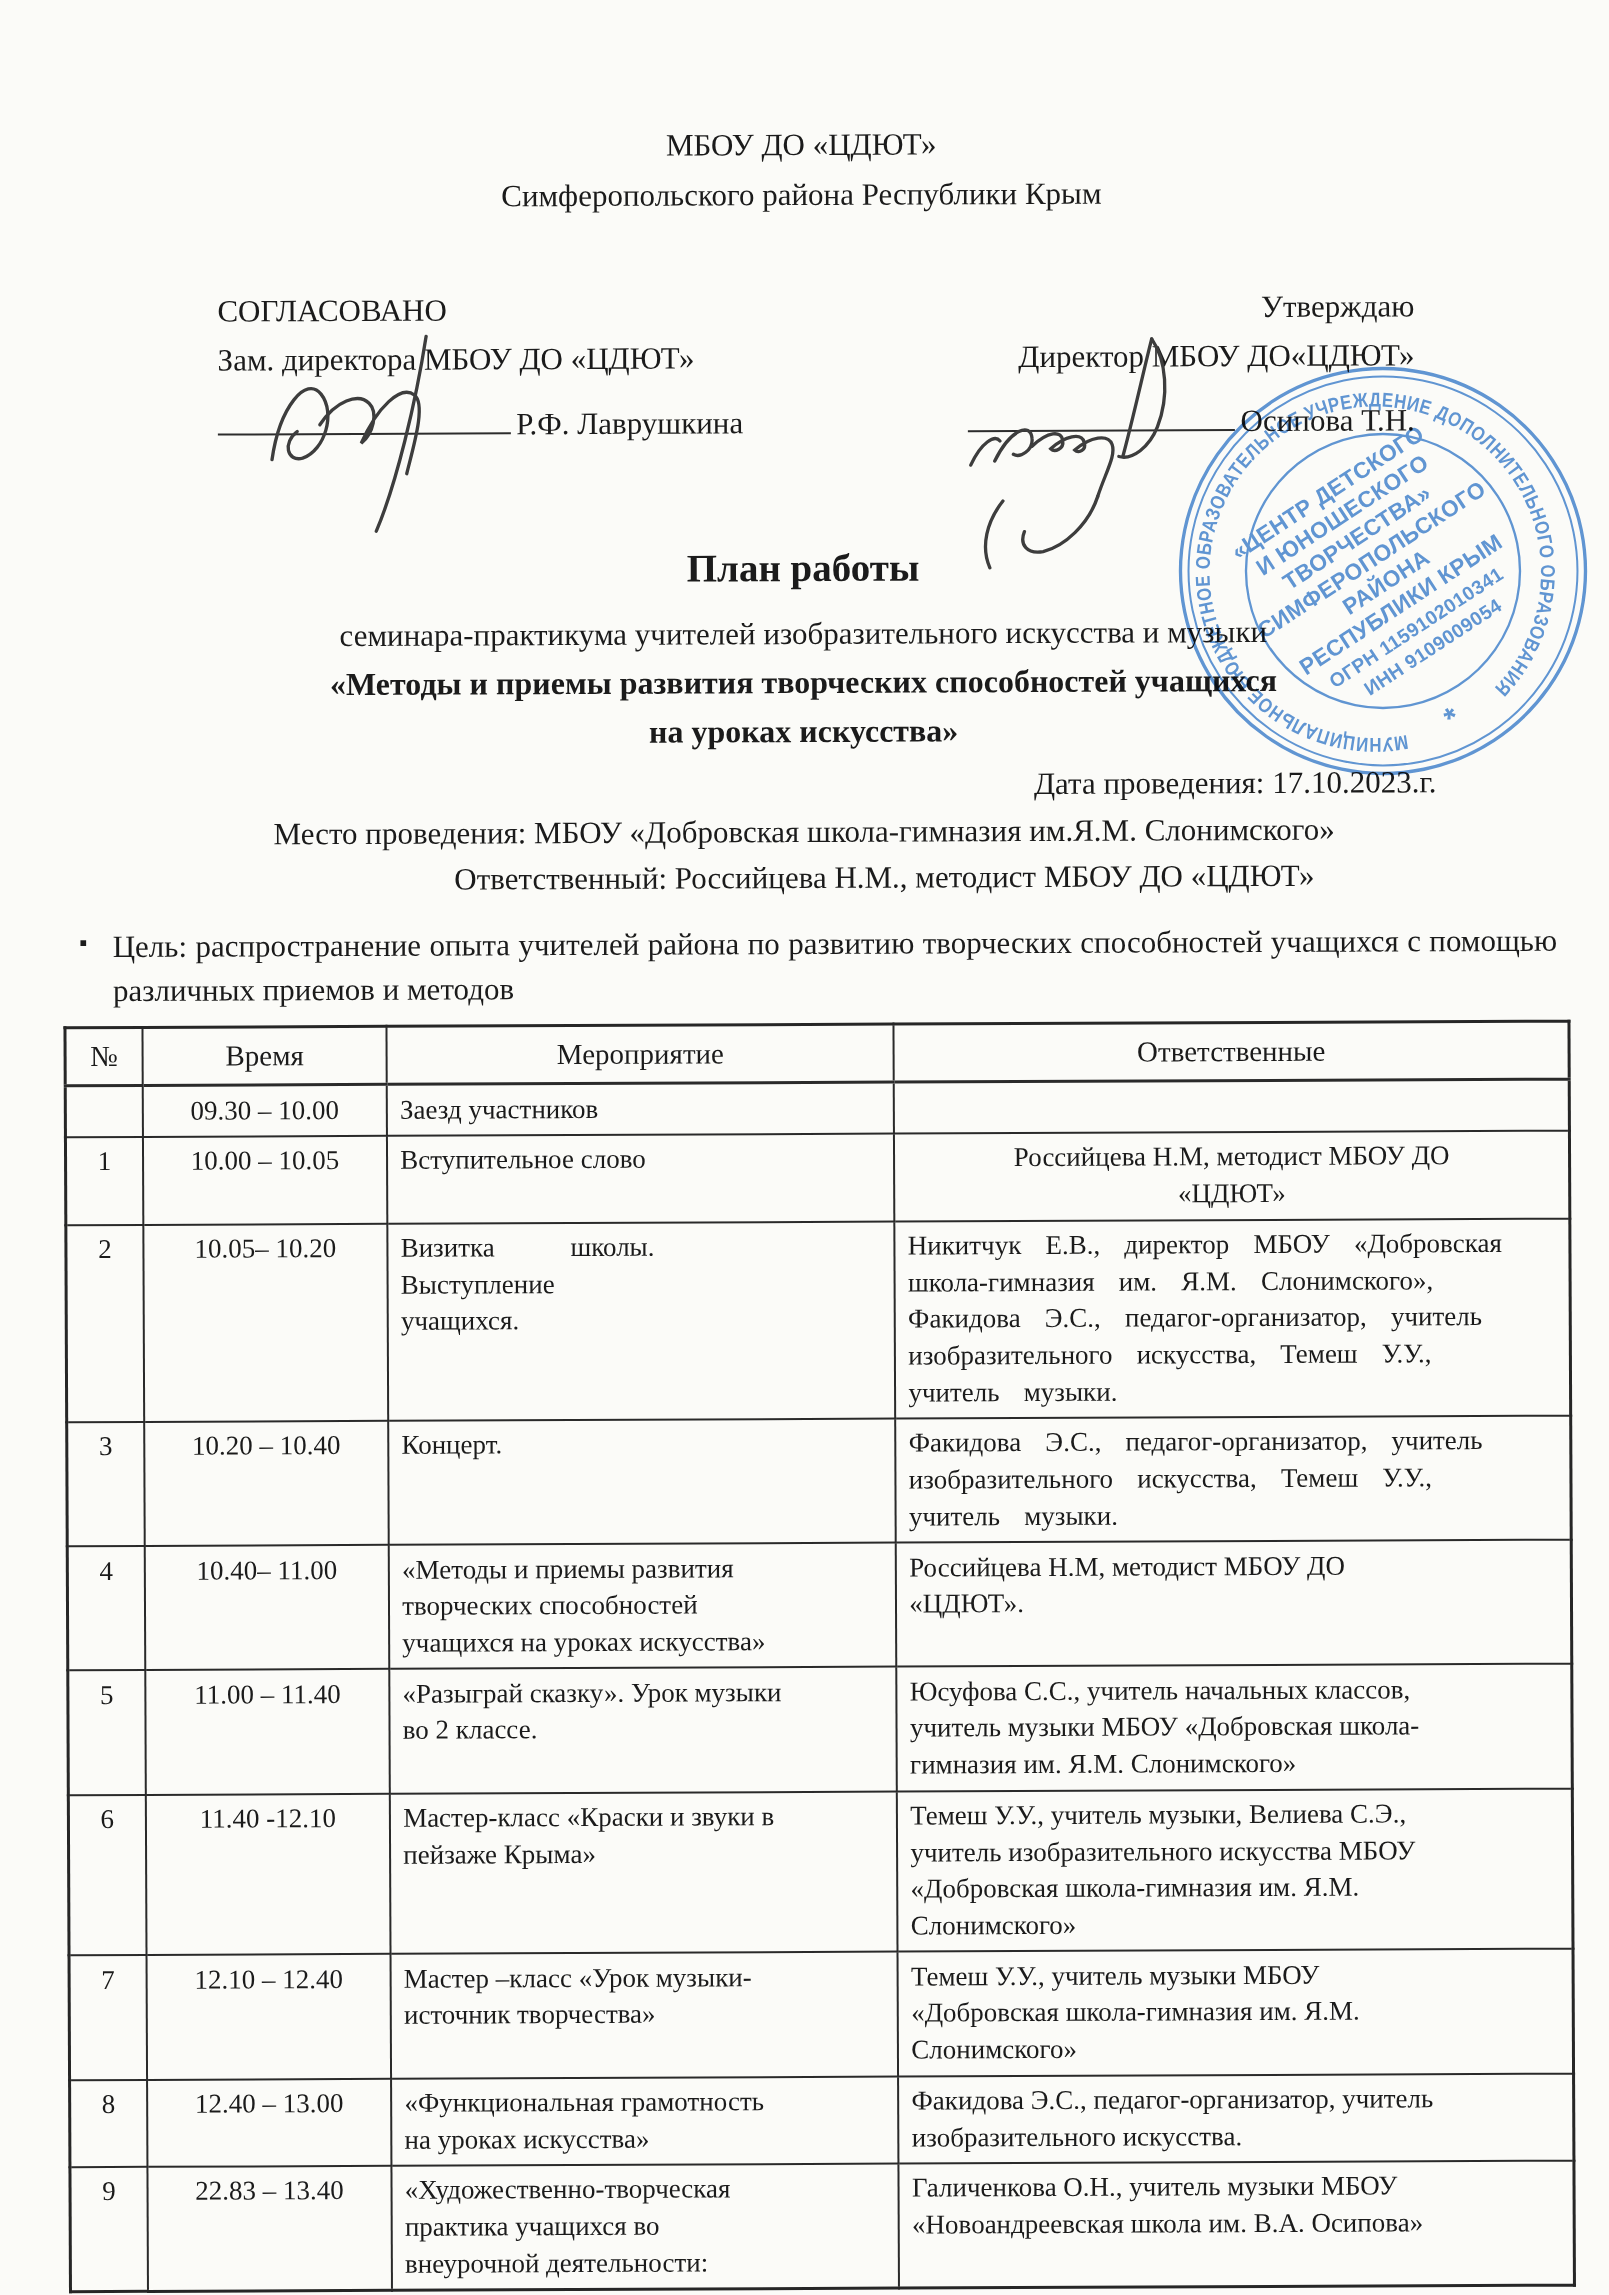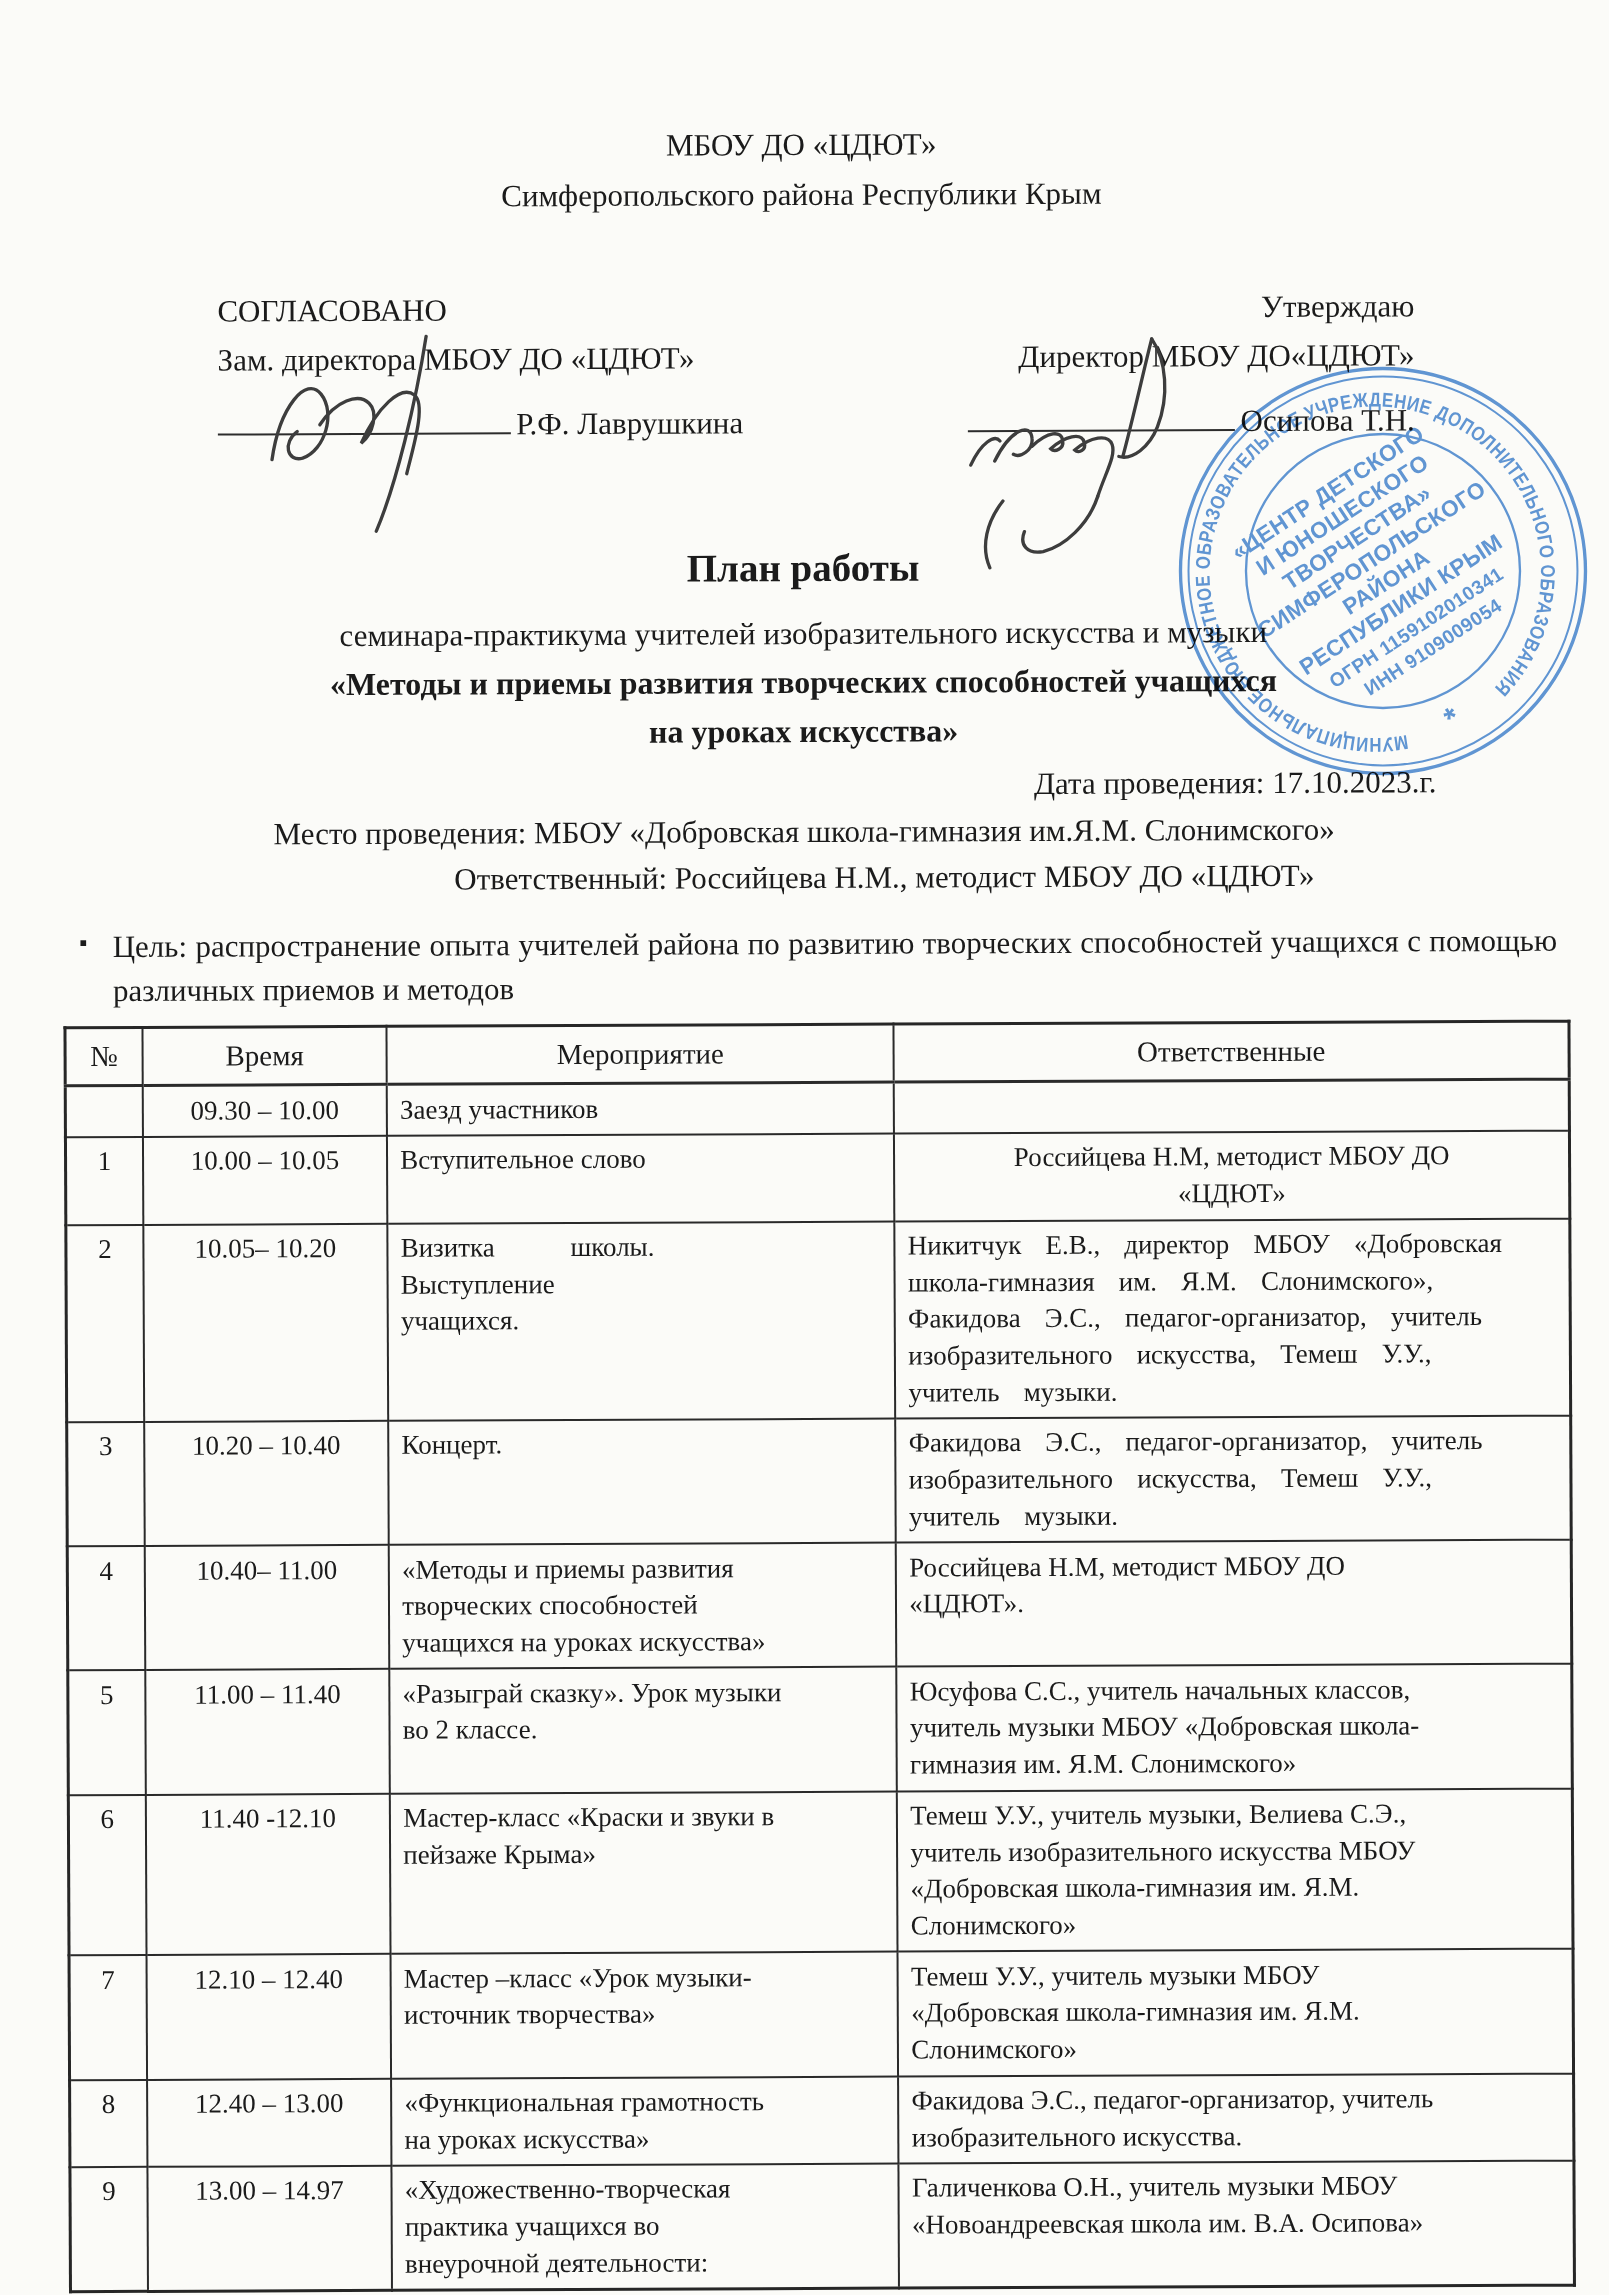--- a/index.html
+++ b/index.html
@@ -224,21 +224,21 @@
         <tr>
           <td class="col-num">8</td>
           <td class="col-time">12.40 – 13.00</td>
           <td class="col-event">«Функциональная грамотность
 на уроках искусства»</td>
           <td class="col-resp">Факидова Э.С., педагог-организатор, учитель
 изобразительного искусства.</td>
         </tr>
         <tr>
           <td class="col-num">9</td>
-          <td class="col-time">13.00 – 14.97</td>
+          <td class="col-time">22.83 – 13.40</td>
           <td class="col-event">«Художественно-творческая
 практика учащихся во
 внеурочной деятельности:</td>
           <td class="col-resp">Галиченкова О.Н., учитель музыки МБОУ
 «Новоандреевская школа им. В.А. Осипова»</td>
         </tr>
       </tbody>
   </table>
 
 </div>

